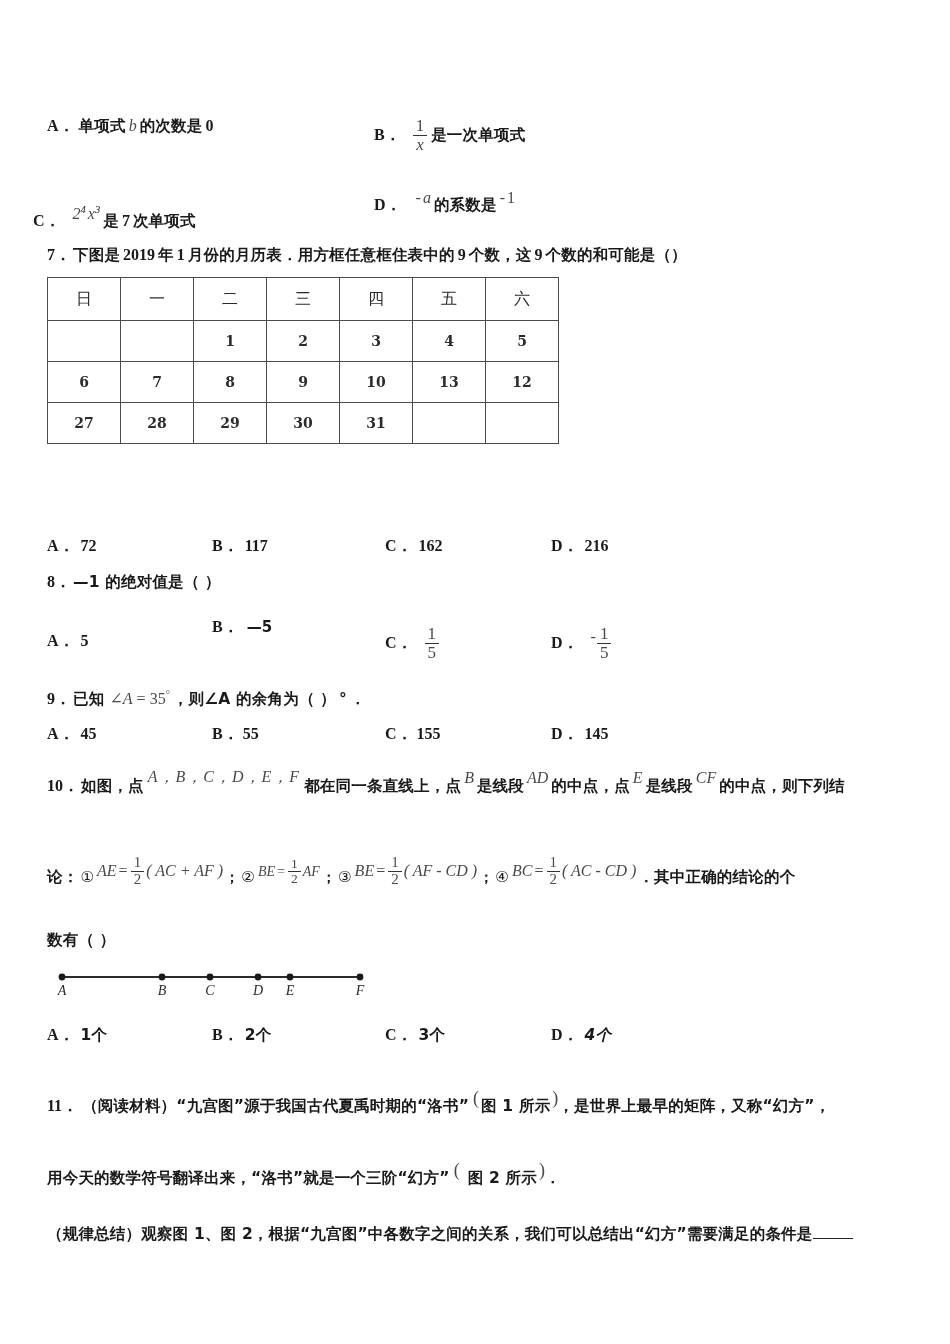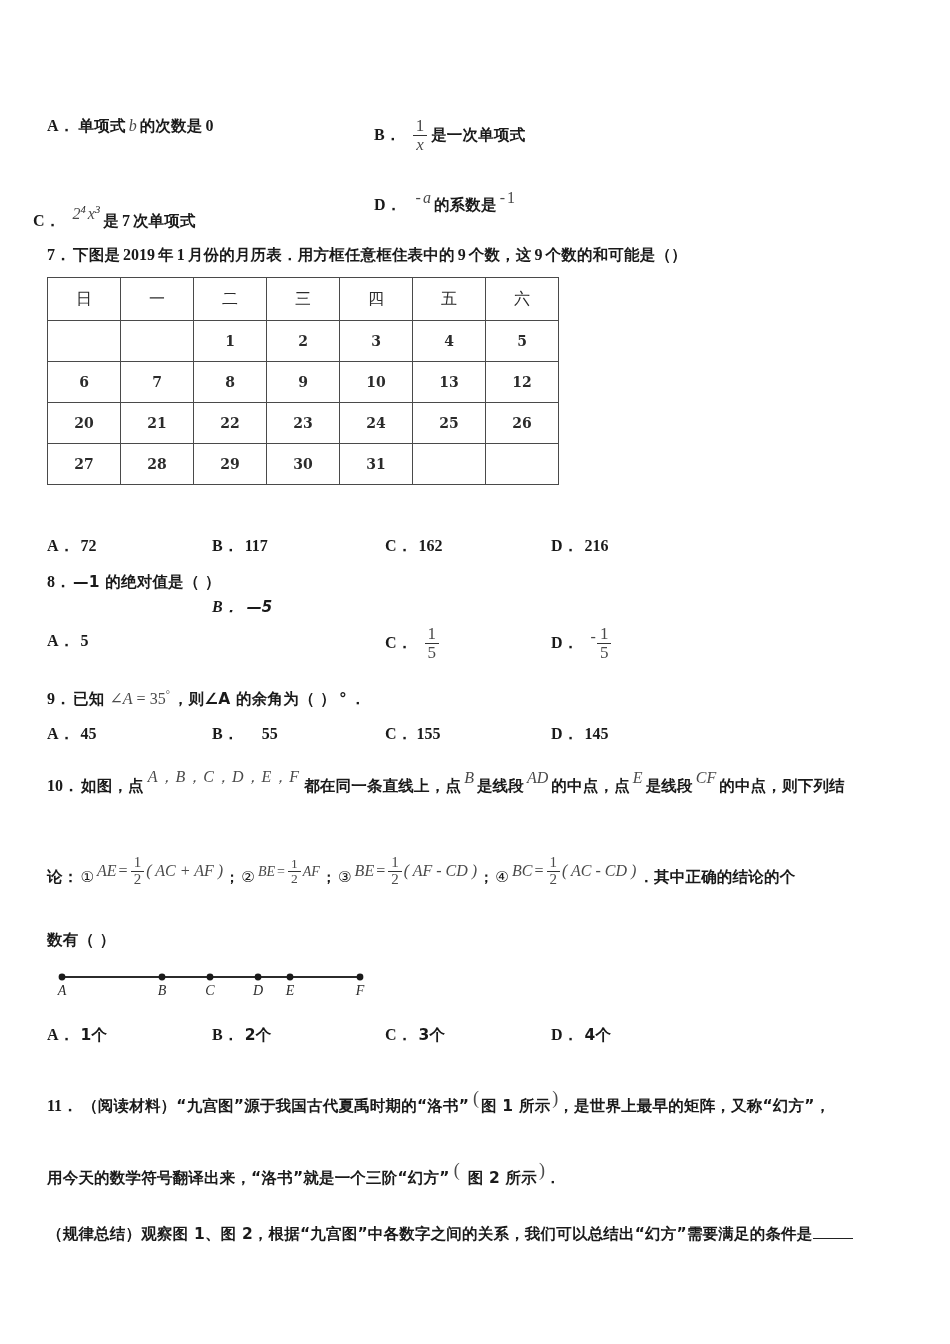--- a/index.html
+++ b/index.html
@@ -189,29 +189,20 @@
         <tr>
           <td>6</td>
           <td>7</td>
           <td>8</td>
           <td>9</td>
           <td>10</td>
           <td>13</td>
           <td>12</td>
         </tr>
         <tr>
-          <td>20</td>
-          <td>21</td>
-          <td>22</td>
-          <td>23</td>
-          <td>24</td>
-          <td>25</td>
-          <td>26</td>
-        </tr>
-        <tr>
           <td>27</td>
           <td>28</td>
           <td>29</td>
           <td>30</td>
           <td>31</td>
           <td></td>
           <td></td>
         </tr>
       </tbody>
     </table>
@@ -230,21 +221,21 @@
     <span class="opt-letter">D．</span><span class="num-serif" style="margin-left:6px;">216</span>
   </div>
 
   <div class="line" style="left:47px; top:574px;">
     <span class="qnum">8．</span><span class="body-txt" style="margin-left:2px;">—1 的绝对值是（   ）</span>
   </div>
 
   <div class="line" style="left:47px; top:633px;">
     <span class="opt-letter">A．</span><span class="num-serif" style="margin-left:6px;">5</span>
   </div>
-  <div class="line" style="left:212px; top:599px;font-style:italic;">
+  <div class="line" style="left:212px; top:619px;">
     <span class="opt-letter">B．</span><span class="body-txt" style="margin-left:8px; font-size:15px;">—5</span>
   </div>
   <div class="line" style="left:385px; top:626px;">
     <span class="opt-letter">C．</span><span class="frac upright" style="margin-left:12px; font-size:17px;">
         <span class="nu">1</span>
         <span class="de">5</span>
       </span>
   </div>
   <div class="line" style="left:551px; top:626px;">
     <span class="opt-letter">D．</span><span class="mathit" style="margin-left:12px; position:relative; top:-6px;">-</span><span class="frac upright" style="font-size:17px;">
@@ -254,21 +245,21 @@
   </div>
 
   <div class="line" style="left:47px; top:690px;text-align:right;">
     <span class="qnum">9．</span><span class="body-txt" style="margin-left:2px;">已知</span><span class="mathit" style="margin-left:5px; font-style:normal;">∠</span><span class="mathit">A</span><span class="mathit" style="font-style:normal; margin:0 4px;">=</span><span class="mathit" style="font-style:normal;">35</span><span class="sup" style="font-style:normal; color:#4a4a4a;">°</span><span class="body-txt" style="margin-left:3px;">，则∠A 的余角为（    ）</span><span class="body-txt" style="margin-left:3px;">°</span><span class="body-txt" style="margin-left:3px;">．</span>
   </div>
 
   <div class="line" style="left:47px; top:726px;">
     <span class="opt-letter">A．</span><span class="num-serif" style="margin-left:6px;">45</span>
   </div>
   <div class="line" style="left:212px; top:726px;">
-    <span class="opt-letter">B．</span><span class="num-serif" style="margin-left:23px;">55</span>
+    <span class="opt-letter">B．</span><span class="num-serif" style="margin-left:4px;">55</span>
   </div>
   <div class="line" style="left:385px; top:726px;">
     <span class="opt-letter">C．</span><span class="num-serif" style="margin-left:4px;">155</span>
   </div>
   <div class="line" style="left:551px; top:726px;">
     <span class="opt-letter">D．</span><span class="num-serif" style="margin-left:6px;">145</span>
   </div>
 
   <div class="line" style="left:47px; top:778px;">
     <span class="qnum">10．</span><span class="body-txt" style="margin-left:2px;">如图，点</span><span class="mathit" style="margin-left:4px; position:relative; top:-9px; letter-spacing:1px;">A，B，C，D，E，F</span><span class="body-txt" style="margin-left:4px;">都在同一条直线上，点</span><span class="mathit" style="margin-left:3px; position:relative; top:-8px;">B</span><span class="body-txt" style="margin-left:3px;">是线段</span><span class="mathit" style="margin-left:3px; position:relative; top:-8px;">AD</span><span class="body-txt" style="margin-left:3px;">的中点，点</span><span class="mathit" style="margin-left:3px; position:relative; top:-8px;">E</span><span class="body-txt" style="margin-left:3px;">是线段</span><span class="mathit" style="margin-left:3px; position:relative; top:-8px;">CF</span><span class="body-txt" style="margin-left:3px;">的中点，则下列结</span>
@@ -315,21 +306,21 @@
   <div class="line" style="left:47px; top:1027px;">
     <span class="opt-letter">A．</span><span class="body-txt" style="margin-left:6px;">1个</span>
   </div>
   <div class="line" style="left:212px; top:1027px;">
     <span class="opt-letter">B．</span><span class="body-txt" style="margin-left:6px;">2个</span>
   </div>
   <div class="line" style="left:385px; top:1027px;">
     <span class="opt-letter">C．</span><span class="body-txt" style="margin-left:6px;">3个</span>
   </div>
   <div class="line" style="left:551px; top:1027px;">
-    <span class="opt-letter">D．</span><span class="body-txt" style="margin-left:6px;">4个</span>
+    <span class="opt-letter">D．</span><span class="body-txt" style="margin-left:6px;font-style:italic;">4个</span>
   </div>
 
 
   <div class="line" style="left:47px; top:1096px;">
     <span class="qnum">11．</span><span class="body-txt" style="margin-left:4px;">（阅读材料）“九宫图”源于我国古代夏禹时期的“洛书”</span><span class="mathit" style="font-style:normal; margin-left:4px; position:relative; top:-7px; font-size:18px;">(</span><span class="body-txt" style="margin-left:2px;">图 1 所示</span><span class="mathit" style="font-style:normal; margin-left:2px; position:relative; top:-7px; font-size:18px;">)</span><span class="body-txt">，是世界上最早的矩阵，又称“幻方”，</span>
   </div>
 
   <div class="line" style="left:47px; top:1168px;">
     <span class="body-txt">用今天的数学符号翻译出来，“洛书”就是一个三阶“幻方”</span><span class="mathit" style="font-style:normal; margin-left:4px; position:relative; top:-7px; font-size:18px;">(</span><span class="body-txt" style="margin-left:8px;">图 2 所示</span><span class="mathit" style="font-style:normal; margin-left:2px; position:relative; top:-7px; font-size:18px;">)</span><span class="body-txt">．</span>
   </div>

